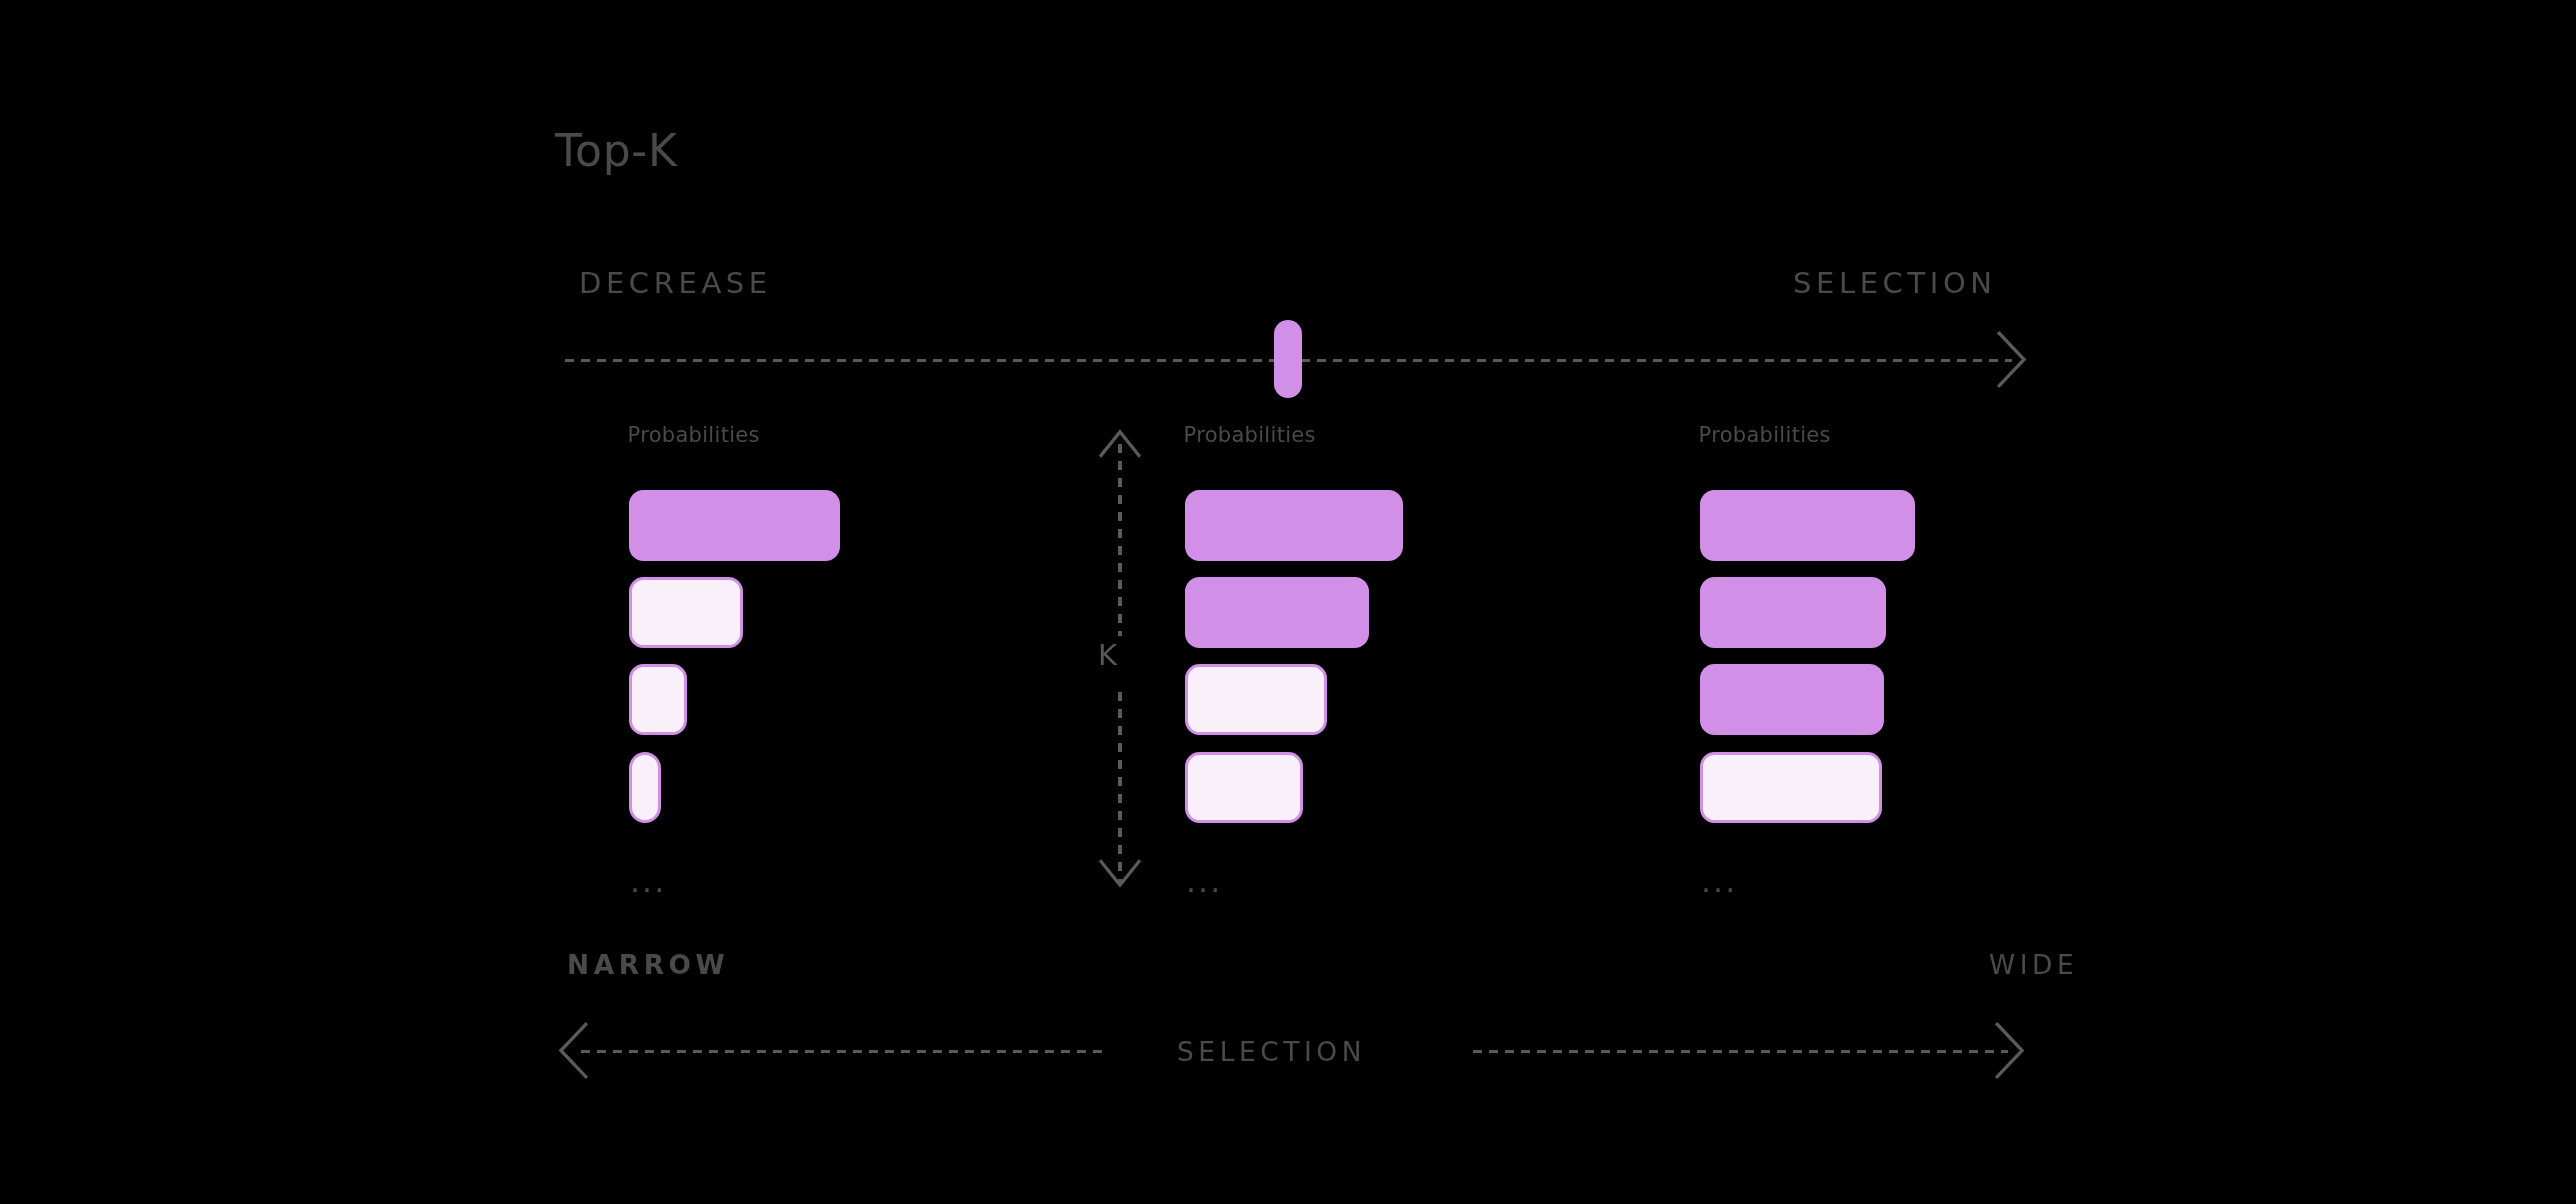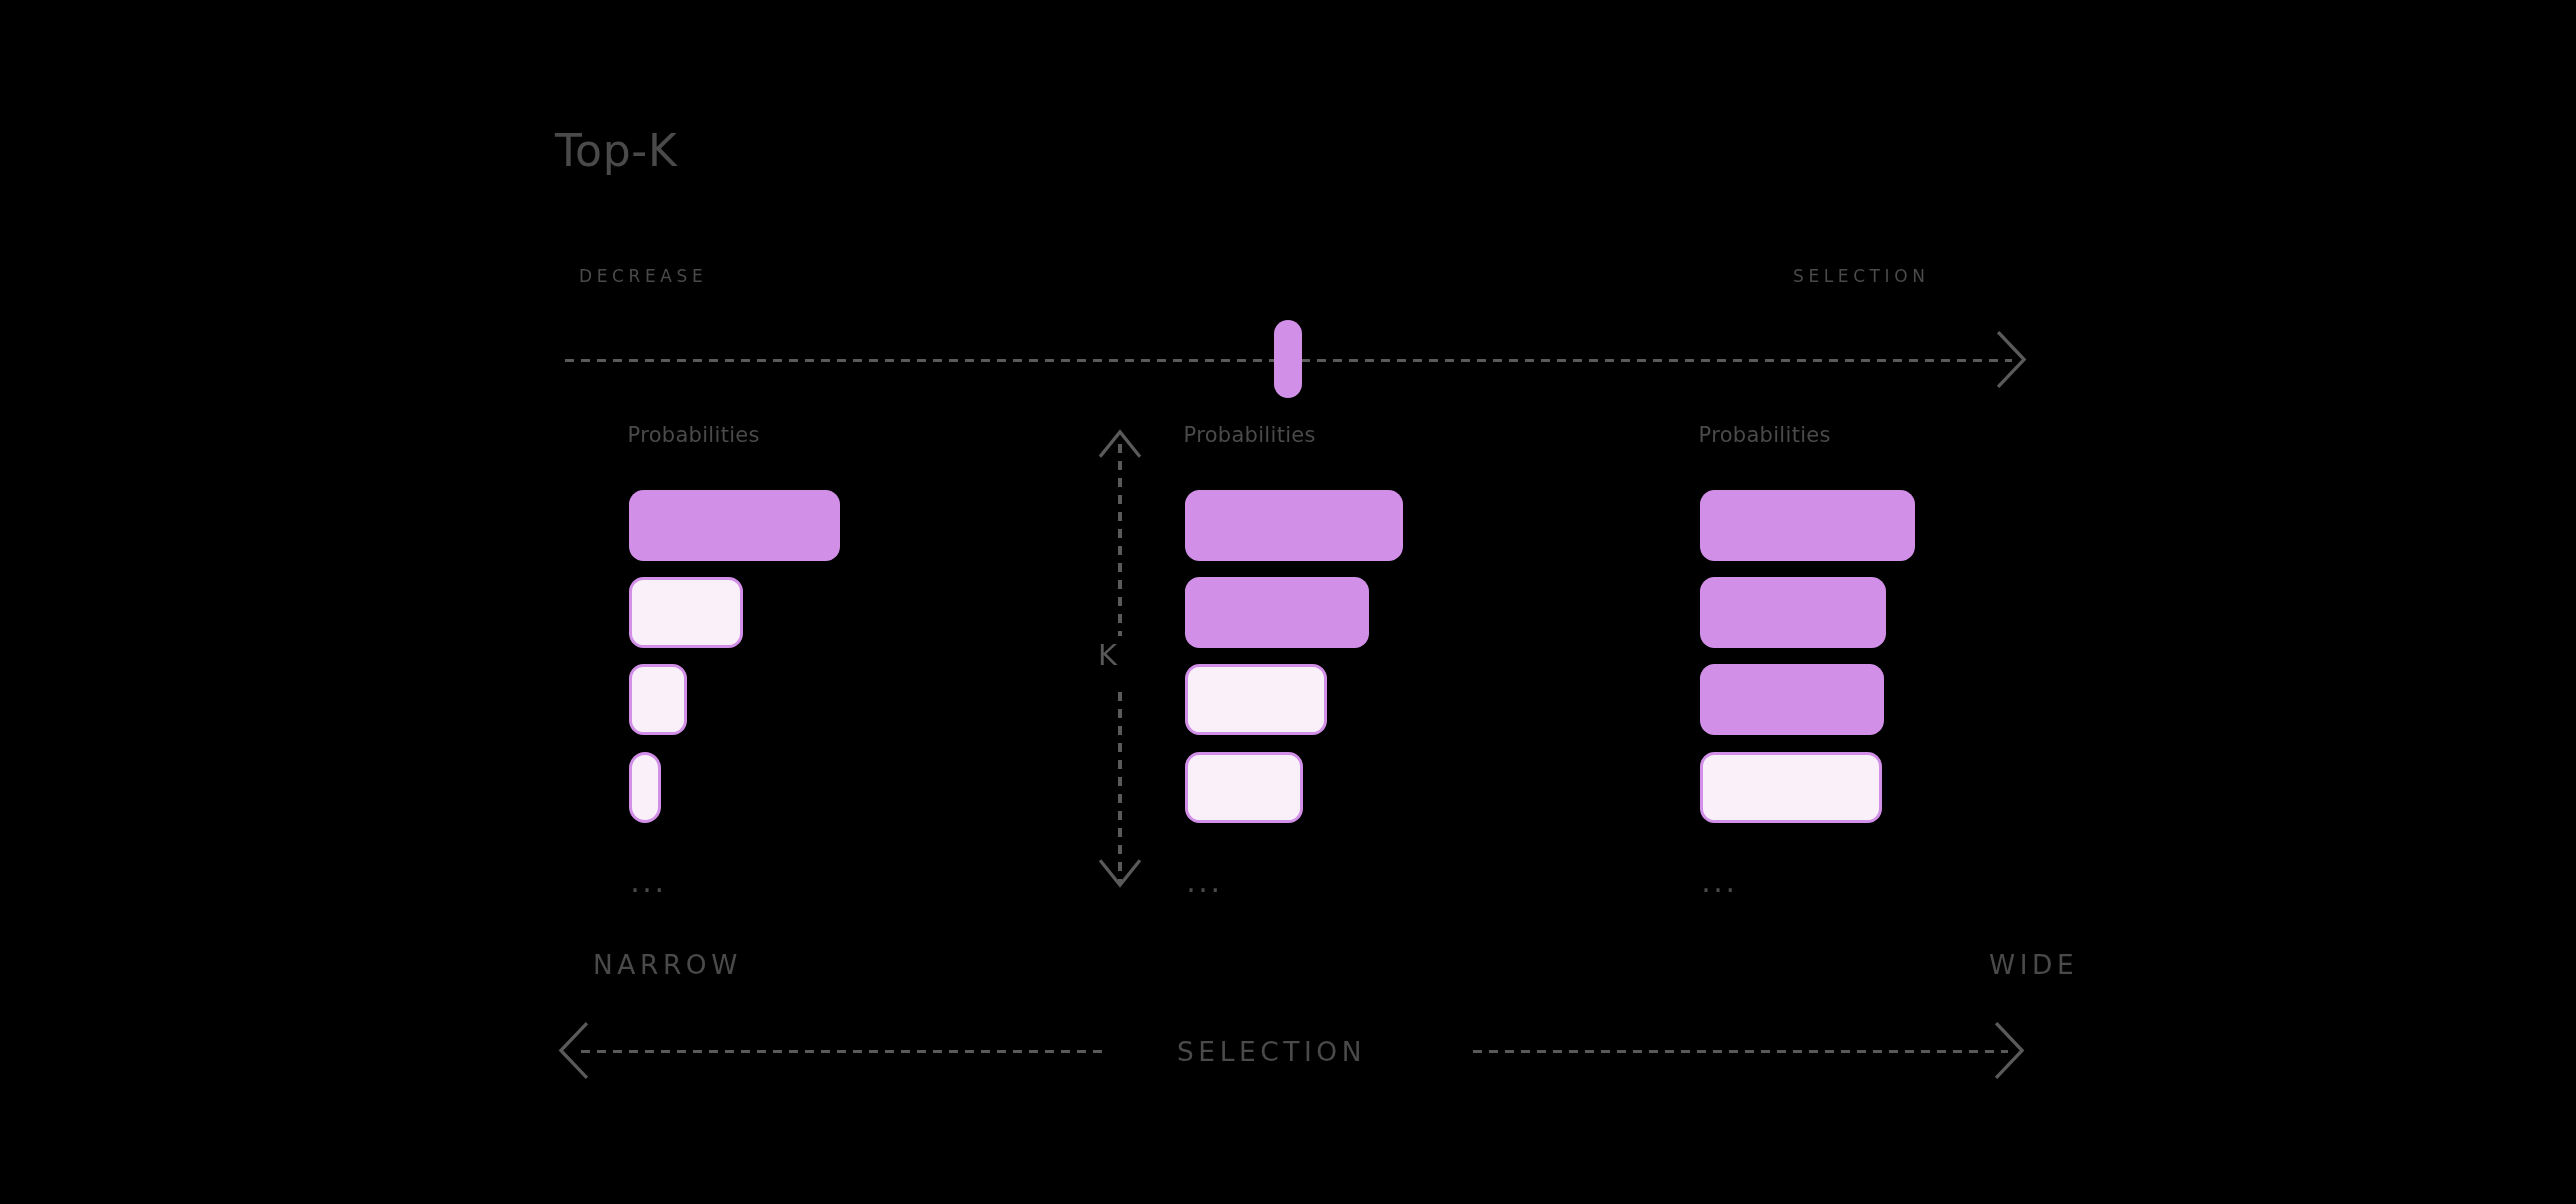--- a/index.html
+++ b/index.html
@@ -5,21 +5,21 @@
   html,body{margin:0;padding:0;background:#000;}
   body{width:2576px;height:1205px;position:relative;overflow:hidden;
        font-family:"DejaVu Sans","Liberation Sans",sans-serif;}
   .stage{position:absolute;left:0;top:0;width:2576px;height:896px;background:#000000;}
 
   
   .title{position:absolute;left:555px;top:129px;font-size:44px;color:#4a4a4a;
          letter-spacing:0.7px;font-weight:400;line-height:1;white-space:nowrap;}
 
   
-  .axis-cap{position:absolute;top:266px;font-size:17px;color:#4a4a4a;
+  .axis-cap{position:absolute;top:266px;font-size:29px;color:#4a4a4a;
             letter-spacing:4.6px;white-space:nowrap;font-weight:400;}
   .axis-cap.left{left:579px;}
   .axis-cap.right{left:1793px;}
 
   .top-track{position:absolute;left:565px;top:359px;width:1447px;height:3.3px;
              background-image:repeating-linear-gradient(to right,#5a5a5a 0 8.6px,transparent 8.6px 16px);}
   .chev{position:absolute;width:40px;height:63px;}
   .chev svg{display:block;width:100%;height:100%;}
   .top-chev{left:1991px;top:328px;}
 
@@ -52,21 +52,21 @@
   .kaxis .vchev{position:absolute;left:-2px;width:44px;height:30px;}
   .kaxis .vchev svg{display:block;width:100%;height:100%;}
   .kaxis .vchev.top{top:0px;}
   .kaxis .vchev.bot{top:431px;}
   .klabel{position:absolute;left:1098px;top:641px;font-size:29px;color:#585858;
           line-height:1;font-weight:400;}
 
   
   .bot-cap{position:absolute;top:949px;font-size:26.4px;color:#4a4a4a;
            letter-spacing:4.6px;white-space:nowrap;font-weight:400;}
-  .bot-cap.left{left:593px;}
+  .bot-cap.left{left:567px;font-weight:bold;}
   .bot-cap.right{left:1989px;}
 
   .bot-track{position:absolute;top:1050px;height:3.3px;
              background-image:repeating-linear-gradient(to right,#5a5a5a 0 8.6px,transparent 8.6px 16px);}
   .bot-track.l{left:581px;width:522px;}
   .bot-track.r{left:1473px;width:535px;}
   .bot-chev{position:absolute;width:40px;height:63px;}
   .bot-chev svg{display:block;width:100%;height:100%;}
   .bot-chev.l{left:554px;top:1019px;}
   .bot-chev.r{left:1989px;top:1019px;}

